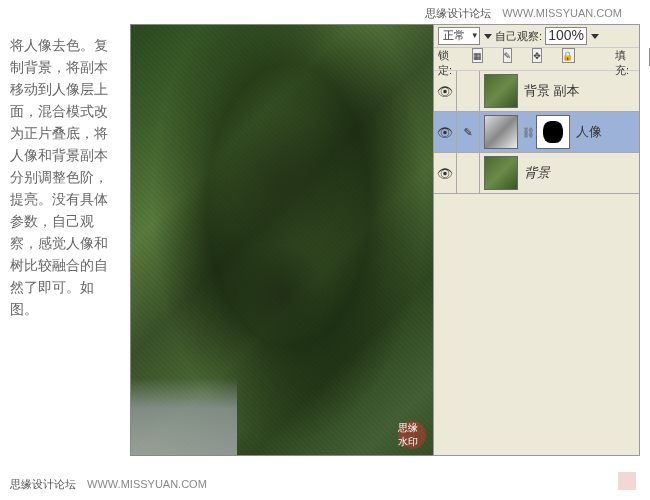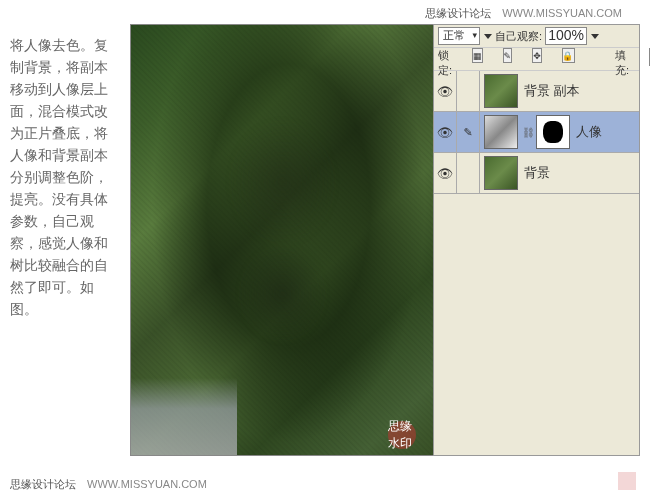--- a/index.html
+++ b/index.html
@@ -3,21 +3,21 @@
 <meta charset="utf-8">
 <style>
 body{margin:0;font-family:"Microsoft YaHei",SimSun,sans-serif;background:#fff;width:650px;height:500px;overflow:hidden;position:relative}
 .header{position:absolute;top:6px;right:28px;font-size:11px;color:#888}
 .header .forum{color:#555;margin-right:8px}
 .left-text{position:absolute;left:10px;top:34px;width:110px;font-size:14px;line-height:22px;color:#666}
 .canvas{position:absolute;left:130px;top:24px;width:303px;height:430px;background:linear-gradient(135deg,#2a4a1f 0%,#3d5f2a 15%,#5a7d3e 30%,#3a5228 45%,#4d6b35 60%,#2f4820 75%,#456135 90%,#385025 100%);border:1px solid #888;overflow:hidden}
 .canvas::before{content:"";position:absolute;inset:0;background:radial-gradient(ellipse 45% 55% at 52% 42%,rgba(90,115,65,0.4) 0%,rgba(45,65,30,0.6) 60%,transparent 100%),repeating-linear-gradient(45deg,rgba(0,0,0,0.08) 0px,transparent 2px,rgba(0,0,0,0.05) 4px);mix-blend-mode:multiply}
 .face-shadow{position:absolute;left:18%;top:12%;width:64%;height:70%;background:radial-gradient(ellipse 40% 30% at 50% 35%,rgba(30,40,20,0.5) 0%,transparent 70%),radial-gradient(ellipse 35% 25% at 50% 72%,rgba(25,35,18,0.6) 0%,transparent 65%);filter:blur(3px)}
 .bottom-bg{position:absolute;bottom:0;left:0;width:35%;height:18%;background:linear-gradient(0deg,#b8b8c0 0%,#9aa0a8 60%,transparent 100%);opacity:0.7}
-.watermark-img{position:absolute;right:18px;bottom:6px;width:28px;height:28px;background:rgba(200,50,50,0.5);border-radius:50%;font-size:12px;color:#fff;display:flex;align-items:center;justify-content:center}
+.watermark-img{position:absolute;right:8px;bottom:6px;width:28px;height:28px;background:rgba(200,50,50,0.5);border-radius:50%;font-size:10px;color:#fff;display:flex;align-items:center;justify-content:center}
 .panel{position:absolute;right:10px;top:24px;width:205px;height:430px;background:#ece9d8;border:1px solid #999;font-size:11px;color:#333}
 .panel-tabs{height:18px;border-bottom:1px solid #aaa;display:flex;overflow:hidden;background:#ddd9c8}
 .panel-tabs span{padding:2px 5px;font-size:10px;color:#666;border-right:1px solid #bbb;white-space:nowrap}
 .panel-row{display:flex;align-items:center;height:22px;padding:0 4px;border-bottom:1px solid #ccc;gap:3px}
 .dropdown{background:#fff;border:1px solid #888;height:16px;line-height:14px;padding:0 14px 0 4px;font-size:11px;position:relative;display:inline-block}
 .dropdown::after{content:"▾";position:absolute;right:2px;top:0;color:#333;font-size:9px}
 .row-label{font-size:11px;color:#333}
 .input-val{background:#fff;border:1px solid #888;height:16px;line-height:14px;width:36px;padding:0 2px;font-size:14px;text-align:right}
 .tri{width:0;height:0;border-left:4px solid transparent;border-right:4px solid transparent;border-top:5px solid #333;margin-left:1px}
 .lock-row{display:flex;align-items:flex-start;height:22px;padding:0 4px;border-bottom:1px solid #ccc;gap:20px}
@@ -27,21 +27,21 @@
 .layer-row.selected{background:#9db2d8}
 .eye-col{width:22px;height:100%;border-right:1px solid #aaa;display:flex;align-items:center;justify-content:center;font-size:13px;color:#333}
 .brush-col{width:22px;height:100%;border-right:1px solid #aaa;display:flex;align-items:center;justify-content:center;font-size:11px;color:#333}
 .thumb{width:32px;height:32px;margin:0 4px;border:1px solid #666;flex-shrink:0}
 .thumb.green{background:linear-gradient(135deg,#4a6b30,#6b8b4a,#3a5525)}
 .thumb.face{background:linear-gradient(135deg,#ddd,#888,#eee)}
 .thumb.mask{background:#fff;position:relative}
 .thumb.mask::after{content:"";position:absolute;left:20%;top:15%;width:60%;height:70%;background:#000;border-radius:40%}
 .chain{width:10px;text-align:center;font-size:10px;color:#555}
 .layer-name{font-size:13px;padding-left:2px}
-.layer-name.italic{}
+.layer-name.italic{font-style:italic}
 .footer{position:absolute;bottom:8px;left:10px;font-size:11px;color:#888}
 .footer .forum{color:#555;margin-right:8px}
 .ftr-wm{position:absolute;right:14px;bottom:10px;width:18px;height:18px;background:#e8b0b0;opacity:0.5}
 </style>
 </head>
 <body>
 
 <div class="header">
   <span class="forum">思缘设计论坛</span>
   <span>WWW.MISSYUAN.COM</span>

